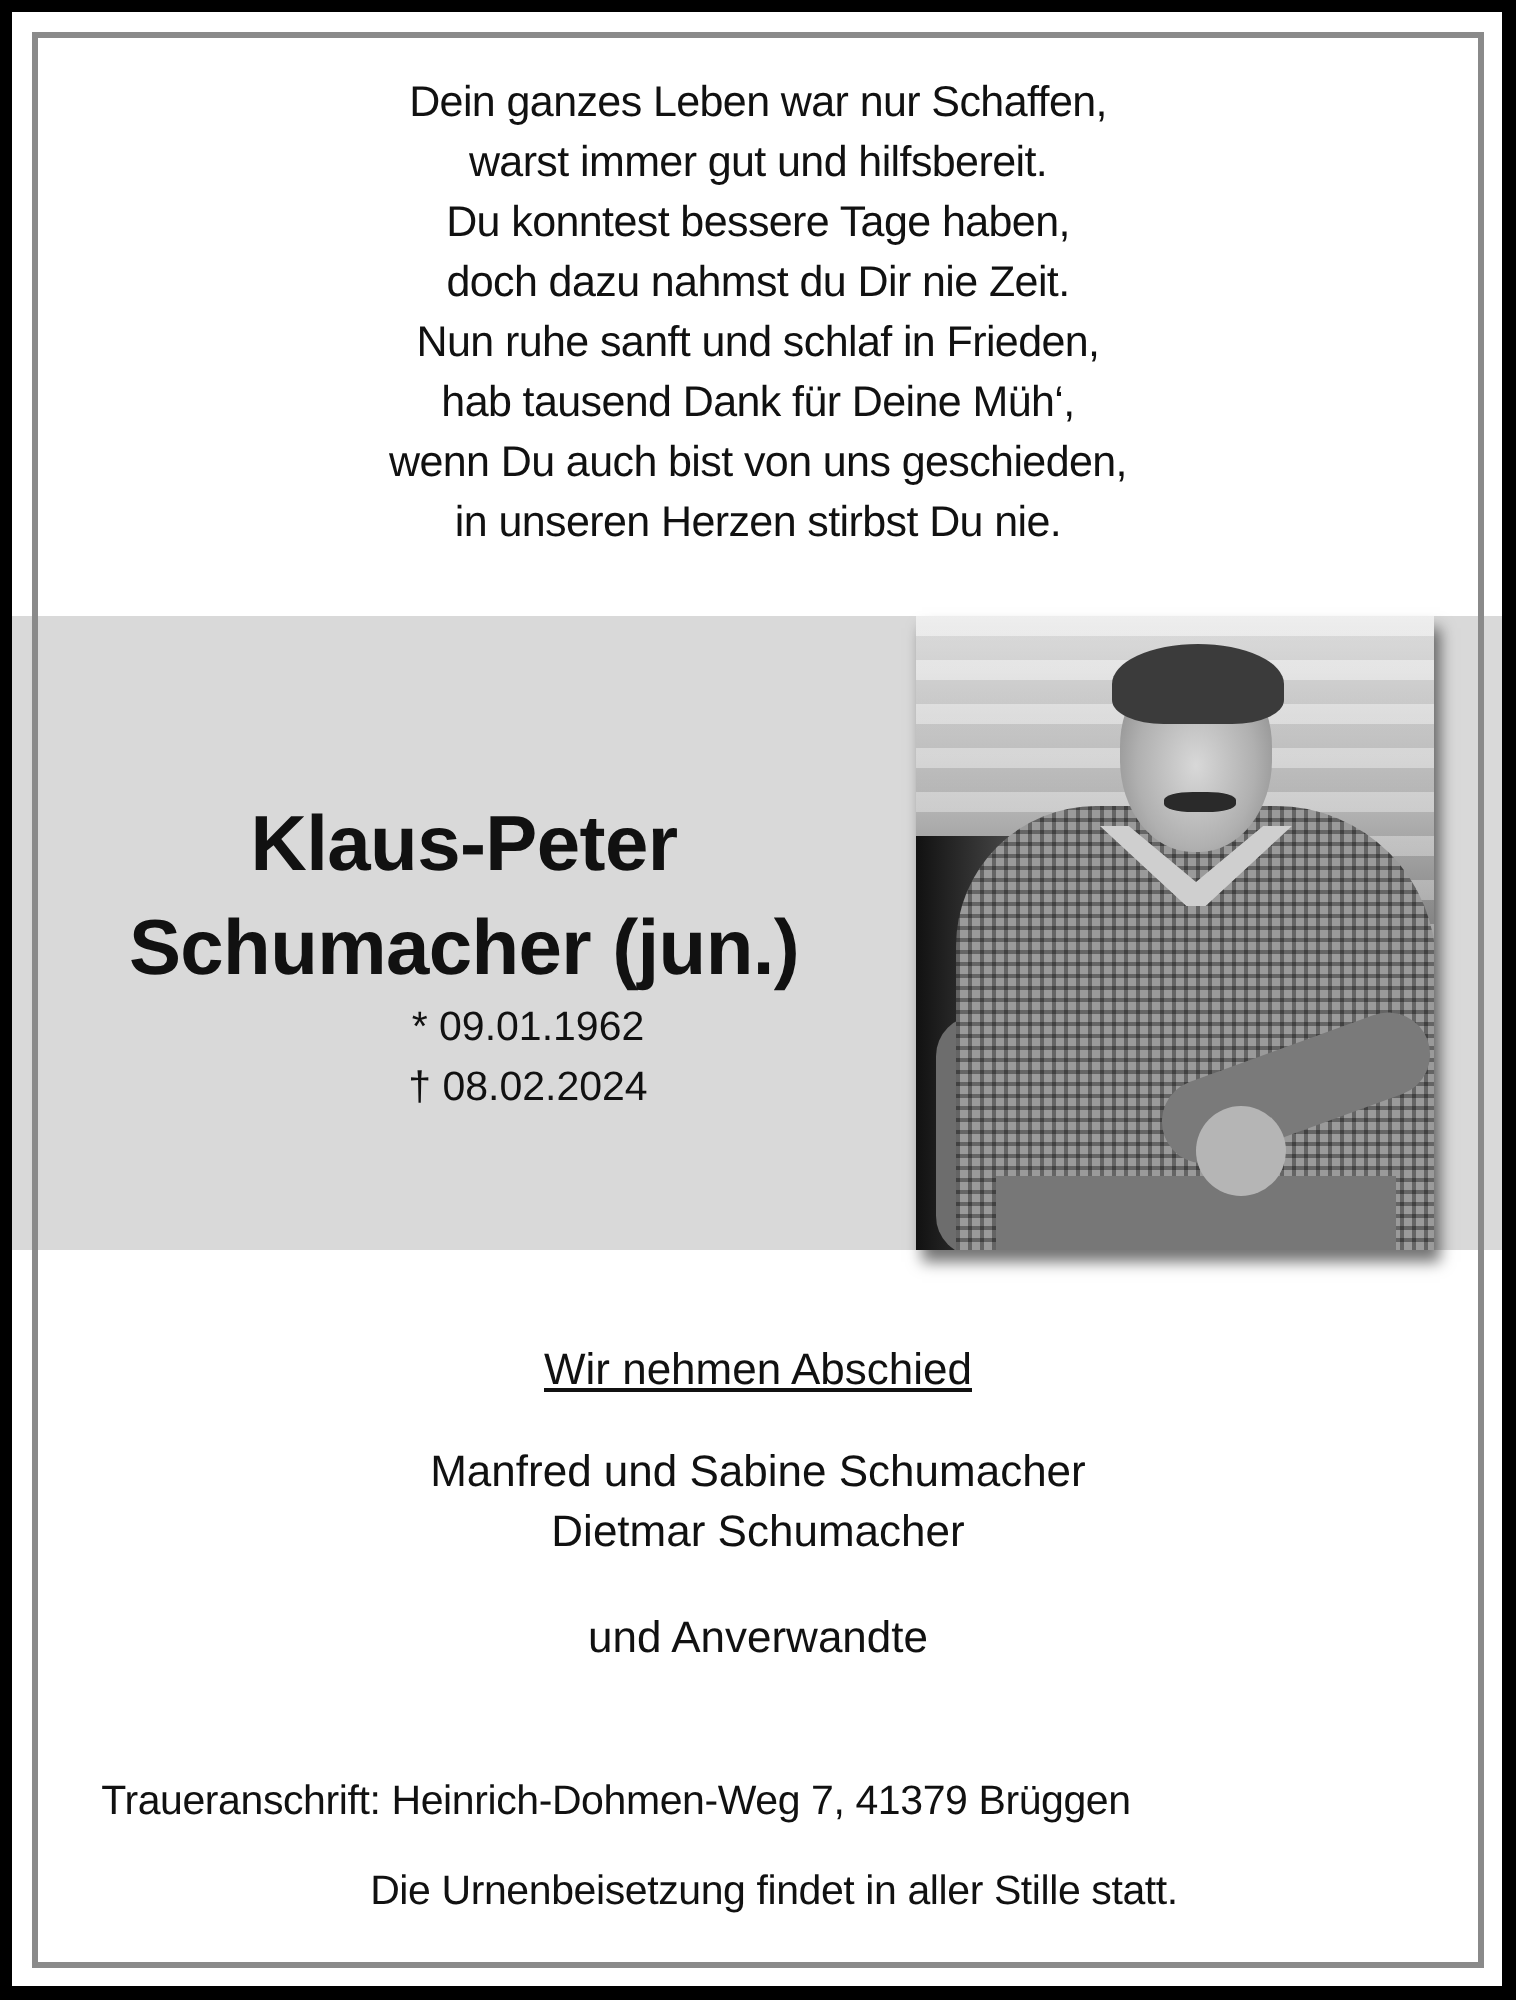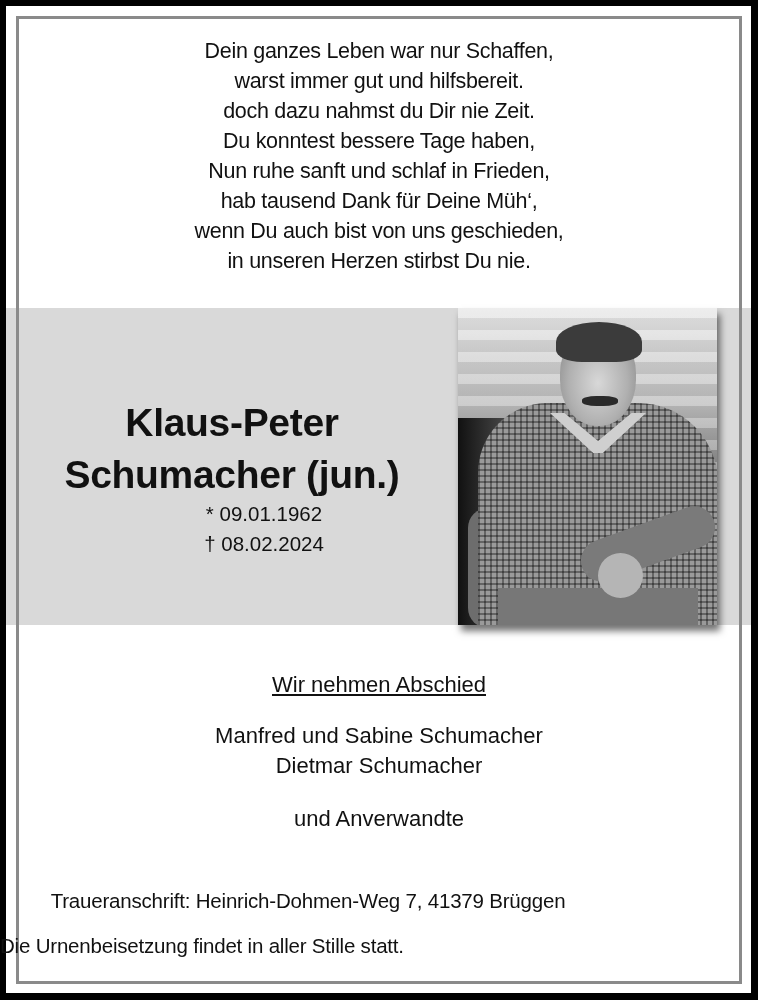--- a/index.html
+++ b/index.html
@@ -38,34 +38,34 @@
              background:radial-gradient(ellipse at 50% 55%, #d8d8d8 0%, #b0b0b0 55%, #7e7e7e 100%); }
     .photo .hair { position:absolute; left:98px; top:14px; width:86px; height:40px; border-radius:50% 50% 30% 30%; background:#3b3b3b; }
     .photo .mustache { position:absolute; left:124px; top:88px; width:36px; height:10px; border-radius:40%; background:#2a2a2a; }
     .photo .collar { position:absolute; left:92px; top:105px; width:96px; height:40px;
              background:#cfcfcf; clip-path:polygon(0 0, 45% 100%, 55% 100%, 100% 0, 85% 0, 50% 70%, 15% 0); }
     .farewell { position:absolute; left:0; width:758px; text-align:center; font-size:22px; }
     .f1 { top:672px;text-decoration:underline; }
     .f2 { top:721px; line-height:30px; }
     .f3 { top:806px; }
     .addr { position:absolute; left:0; width:616px; top:889px; text-align:center; font-size:20.5px; letter-spacing:-0.2px; }
-    .note { position:absolute; left:0; width:742px; top:934px; font-size:20.5px; letter-spacing:-0.2px; }
+    .note { position:absolute; left:0; width:742px; top:934px; text-align:center; font-size:20.5px; letter-spacing:-0.2px;padding-left:16px; }
   </style>
 </head>
 <body>
 
 <div class="outer"></div>
 <div class="band"></div>
 <div class="inner"></div>
 
 <div class="poem">
   <div>Dein ganzes Leben war nur Schaffen,</div>
   <div>warst immer gut und hilfsbereit.</div>
+  <div>Du konntest bessere Tage haben,</div>
   <div>doch dazu nahmst du Dir nie Zeit.</div>
-  <div>Du konntest bessere Tage haben,</div>
   <div>Nun ruhe sanft und schlaf in Frieden,</div>
   <div>hab tausend Dank für Deine Müh‘,</div>
   <div>wenn Du auch bist von uns geschieden,</div>
   <div>in unseren Herzen stirbst Du nie.</div>
 </div>
 
 <div class="name">
   <div>Klaus-Peter</div>
   <div>Schumacher (jun.)</div>
 </div>

